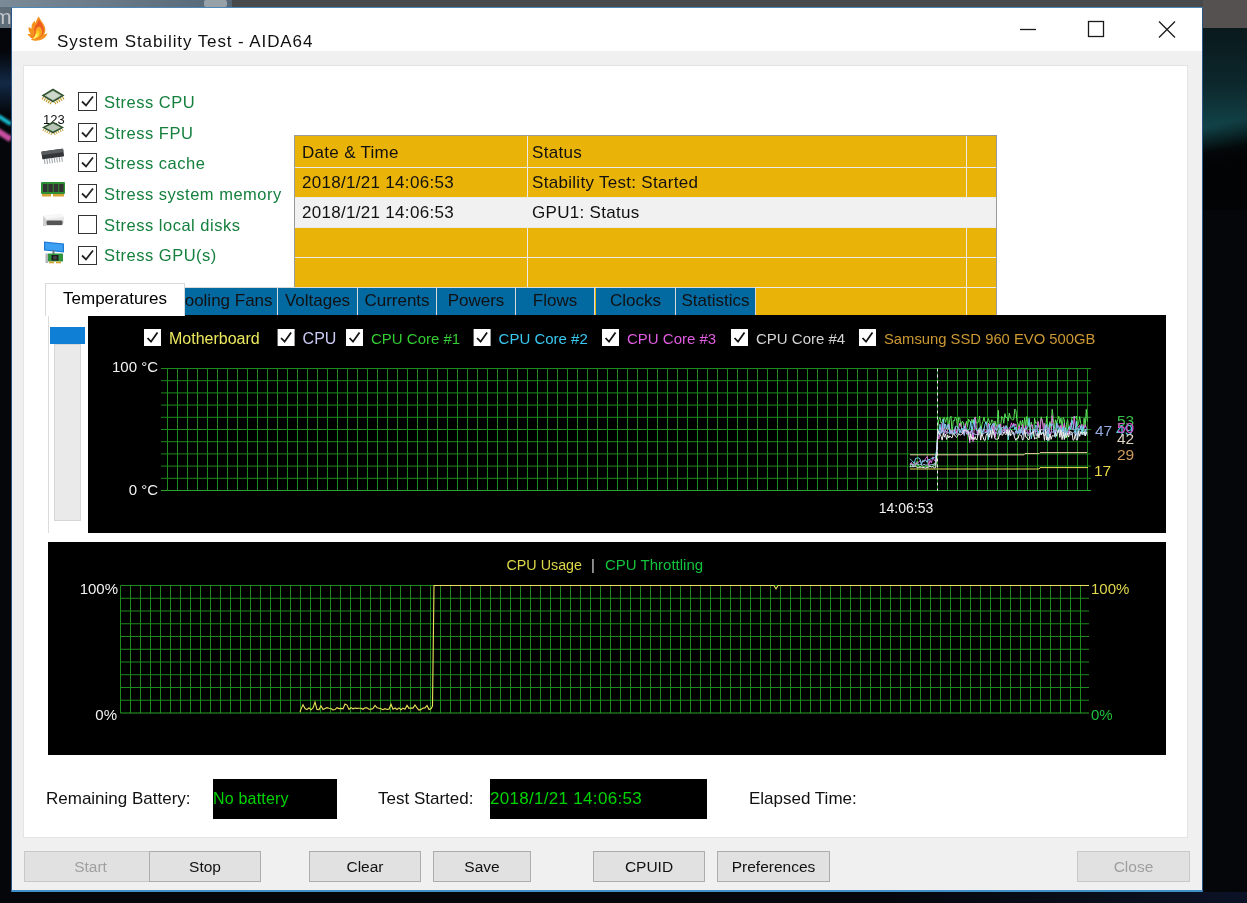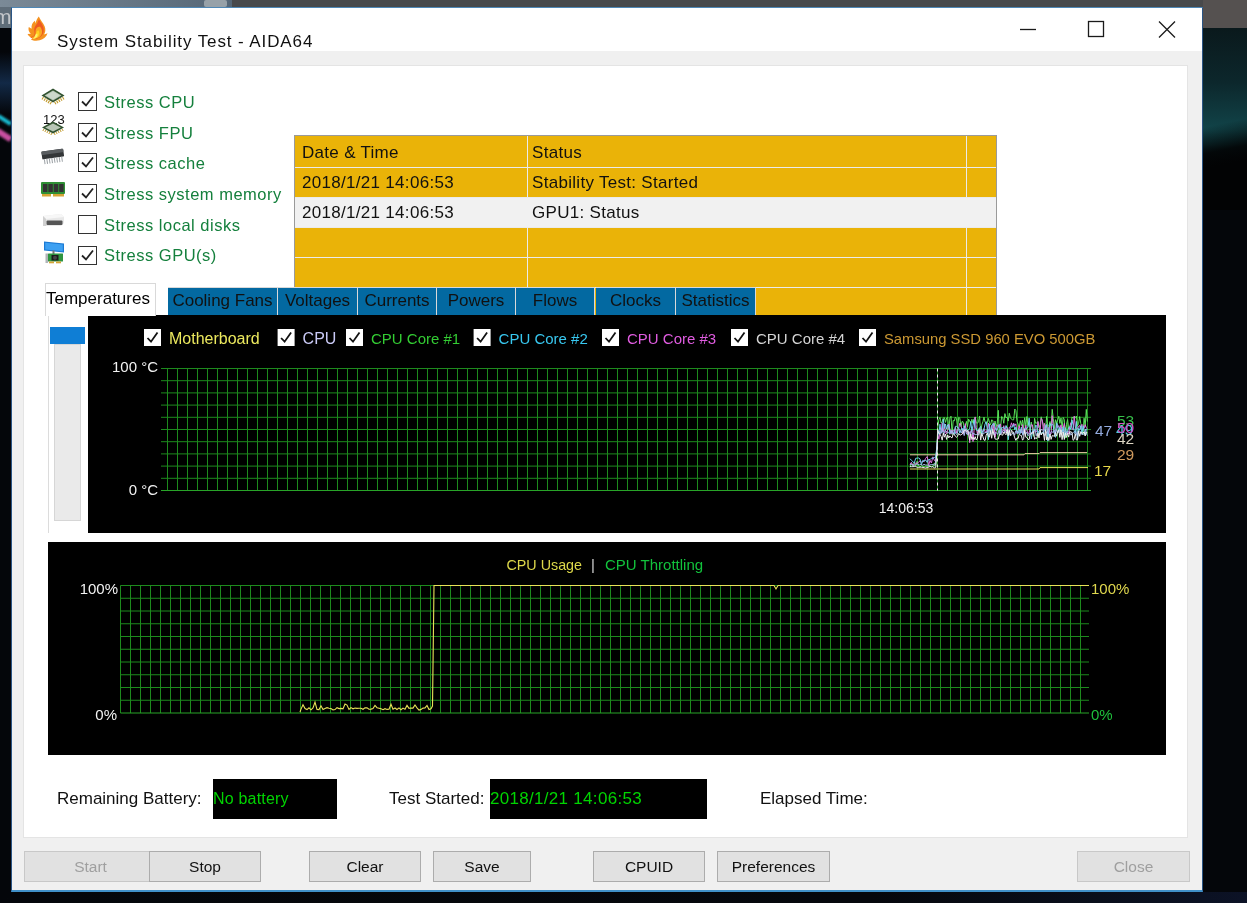--- a/index.html
+++ b/index.html
@@ -27,30 +27,30 @@
 #panel{left:23px;top:65px;width:1165px;height:773px;background:#fff;border:1px solid #e4e4e4;}
 
 .cbx{position:absolute;width:19px;height:19px;background:#fff;border:1px solid #333;}
 .cbl{position:absolute;left:104px;width:260px;font-size:16.5px;letter-spacing:0.5px;color:#15803d;}
 
 #tbl{left:294px;top:88px;width:703px;height:182px;background:#eab308;border:1px solid #9a9a9a;font-size:17px;letter-spacing:0.3px;color:#111;margin-top:47px;}
 .tline{position:absolute;background:#ebebeb;}
 #tbl .txt{position:absolute;white-space:nowrap;}
 
 .tab{position:absolute;top:287px;height:36px;background:#0369a1;border:1px solid #d9d9d9;border-left:none;font-size:17px;color:#111;text-align:center;line-height:26px;}
-#tab0{left:45px;top:283px;width:111px;height:33px;background:#fff;border:1px solid #d9d9d9;border-bottom:none;z-index:3;line-height:30px;font-size:17px;}
+#tab0{left:45px;top:283px;width:140px;height:33px;background:#fff;border:1px solid #d9d9d9;border-bottom:none;z-index:3;line-height:30px;font-size:17px;text-align:center;}
 #tabpageline{left:48px;top:315px;width:1px;height:218px;background:#dcdcdc;}
 
 #slidetrack{left:54px;top:344px;width:27px;height:177px;background:#eaeaea;border:1px solid #d6d6d6;}
 #slidethumb{left:50px;top:327px;width:35px;height:17px;background:#0f7ed5;}
 
 #chart1{left:88px;top:315px;}
 #chart2{left:48px;top:542px;}
 
-.ilabel{position:absolute;font-size:17px;color:#111;height:40px;line-height:40px;top:779px;margin-left:11px;}
+.ilabel{position:absolute;font-size:17px;color:#111;height:40px;line-height:40px;top:779px;}
 .ibox{position:absolute;top:779px;height:40px;background:#000;color:#00d400;font-size:16px;letter-spacing:0.2px;text-align:left;line-height:40px;}
 
 .btn{position:absolute;top:851px;height:31px;background:#e1e1e1;border:1px solid #acacac;font-size:15.5px;color:#111;text-align:center;line-height:29px;}
 .btn.dis{color:#9f9f9f;border-color:#c8c8c8;}
 </style></head>
 <body>
 <div id="page">
 <div class="abs" id="topband"></div>
 <div class="abs" id="topbandL"></div>
 <div class="abs" id="toptile"></div>

